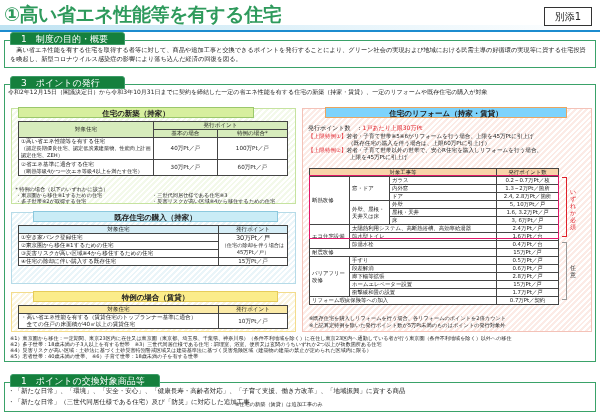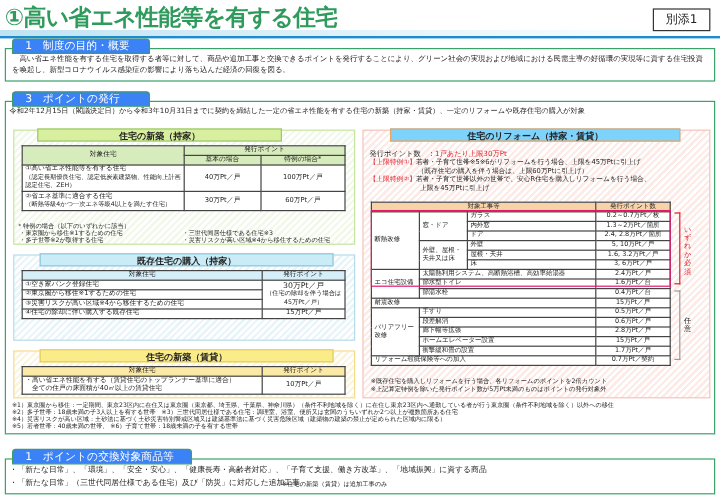--- a/index.html
+++ b/index.html
@@ -1,21 +1,21 @@
 <!DOCTYPE html>
 <html><head>
 <meta charset="utf-8">
 <style>
 *{box-sizing:border-box;margin:0;padding:0}
 body{width:600px;height:415px;background:#fff;font-family:"DejaVu Sans","Liberation Sans",sans-serif;color:#222;position:relative;overflow:hidden}
 .title{position:absolute;left:4px;top:2px;font-size:19px;font-weight:bold;color:#2e9a5c;letter-spacing:-0.5px}
 .title-band{position:absolute;left:0;top:25px;width:600px;height:6px;background:linear-gradient(to right,#bfe3f2,#e8f5fb 60%,#ffffff)}
 .title-line{position:absolute;left:0;top:30px;width:600px;height:2px;background:#1c8ccf}
 .annex{position:absolute;left:544px;top:7px;width:48px;height:19px;border:1px solid #333;font-size:10px;text-align:center;line-height:17px;background:#fff}
-.sec-tab{position:absolute;height:13px;background:#3b82f6;color:#fff;font-size:9px;line-height:13px;padding-left:10px;border-radius:3px 3px 0 0;border:1px solid #3d9c68}
+.sec-tab{position:absolute;height:13px;background:#15803d;color:#fff;font-size:9px;line-height:13px;padding-left:10px;border-radius:3px 3px 0 0;border:1px solid #3d9c68}
 .sec-box{position:absolute;border:1.5px solid #3aa269}
 .sec1-text{position:absolute;left:10px;top:45px;width:580px;font-size:6.2px;line-height:9px}
 .small{font-size:5.2px;line-height:7.2px}
 .panel{position:absolute;border:1px solid #c6e3a0;background:repeating-linear-gradient(135deg,#f3f9ea 0 2px,#fff 2px 4px)}
 .panel.blue{border-color:#b6dbe8;background:repeating-linear-gradient(135deg,#eaf5f9 0 2px,#fff 2px 4px)}
 .panel.yel{border-color:#f3dc8c;background:repeating-linear-gradient(135deg,#fbf5e0 0 2px,#fff 2px 4px)}
 .panel.pink{border-color:#f4c2b8;background:repeating-linear-gradient(135deg,#fcebe6 0 2px,#fff 2px 4px)}
 .ptitle{position:absolute;height:11px;font-size:7.5px;font-weight:bold;text-align:center;line-height:11px;border:1px solid #9bc86b}
 table{border-collapse:collapse;position:absolute;font-size:5.6px;background:#fff}
 td,th{border:0.8px solid #444;padding:0 2px;line-height:7px;font-weight:normal}
@@ -41,21 +41,21 @@
 
 <div class="sec-box" style="left:4px;top:40px;width:592px;height:28px"></div>
 <div class="sec-tab" style="left:10px;top:32px;width:115px">1　制度の目的・概要</div>
 <div class="sec1-text">　高い省エネ性能を有する住宅を取得する者等に対して、商品や追加工事と交換できるポイントを発行することにより、グリーン社会の実現および地域における民需主導の好循環の実現等に資する住宅投資を喚起し、新型コロナウイルス感染症の影響により落ち込んだ経済の回復を図る。</div>
 
 <div class="sec-box" style="left:4px;top:84px;width:592px;height:278px"></div>
 <div class="sec-tab" style="left:10px;top:76px;width:115px">3　ポイントの発行</div>
 <div style="position:absolute;left:8px;top:88px;font-size:6px;width:590px;white-space:nowrap">令和2年12月15日（閣議決定日）から令和3年10月31日までに契約を締結した一定の省エネ性能を有する住宅の新築（持家・賃貸）、一定のリフォームや既存住宅の購入が対象</div>
 
 <div class="panel" style="left:11px;top:108px;width:285px;height:96px"></div>
-<div class="ptitle" style="left:31px;top:107px;width:204px;background:#d7ef9e">住宅の新築（持家）</div>
+<div class="ptitle" style="left:18px;top:107px;width:236px;background:#d7ef9e">住宅の新築（持家）</div>
 <table class="green" style="left:18px;top:121px;width:270px">
   <tbody>
       <tr>
         <th rowspan="2" style="width:135px">対象住宅</th>
         <th colspan="2">発行ポイント</th>
       </tr>
   <tr>
         <th>基本の場合</th>
         <th>特例の場合*</th>
       </tr>
@@ -105,21 +105,21 @@
         <td>③災害リスクが高い区域※4から移住するための住宅</td>
       </tr>
   <tr>
         <td>④住宅の除却に伴い購入する既存住宅</td>
         <td class="c">15万Pt／戸</td>
       </tr>
 </tbody>
   </table>
 
 <div class="panel yel" style="left:11px;top:292px;width:285px;height:40px"></div>
-<div class="ptitle" style="left:33px;top:291px;width:245px;background:#fbec8a;border-color:#e6cc5a">住宅の新築（賃貸）</div>
+<div class="ptitle" style="left:33px;top:291px;width:245px;background:#fbec8a;border-color:#e6cc5a">特例の場合（賃貸）</div>
 <table class="yel" style="left:18px;top:305px;width:270px">
   <tbody>
       <tr>
         <th style="width:200px">対象住宅</th>
         <th>発行ポイント</th>
       </tr>
   <tr>
         <td>
           <div>・高い省エネ性能を有する（賃貸住宅のトップランナー基準に適合）</div>
           <div>　全ての住戸の床面積が40㎡以上の賃貸住宅</div>

